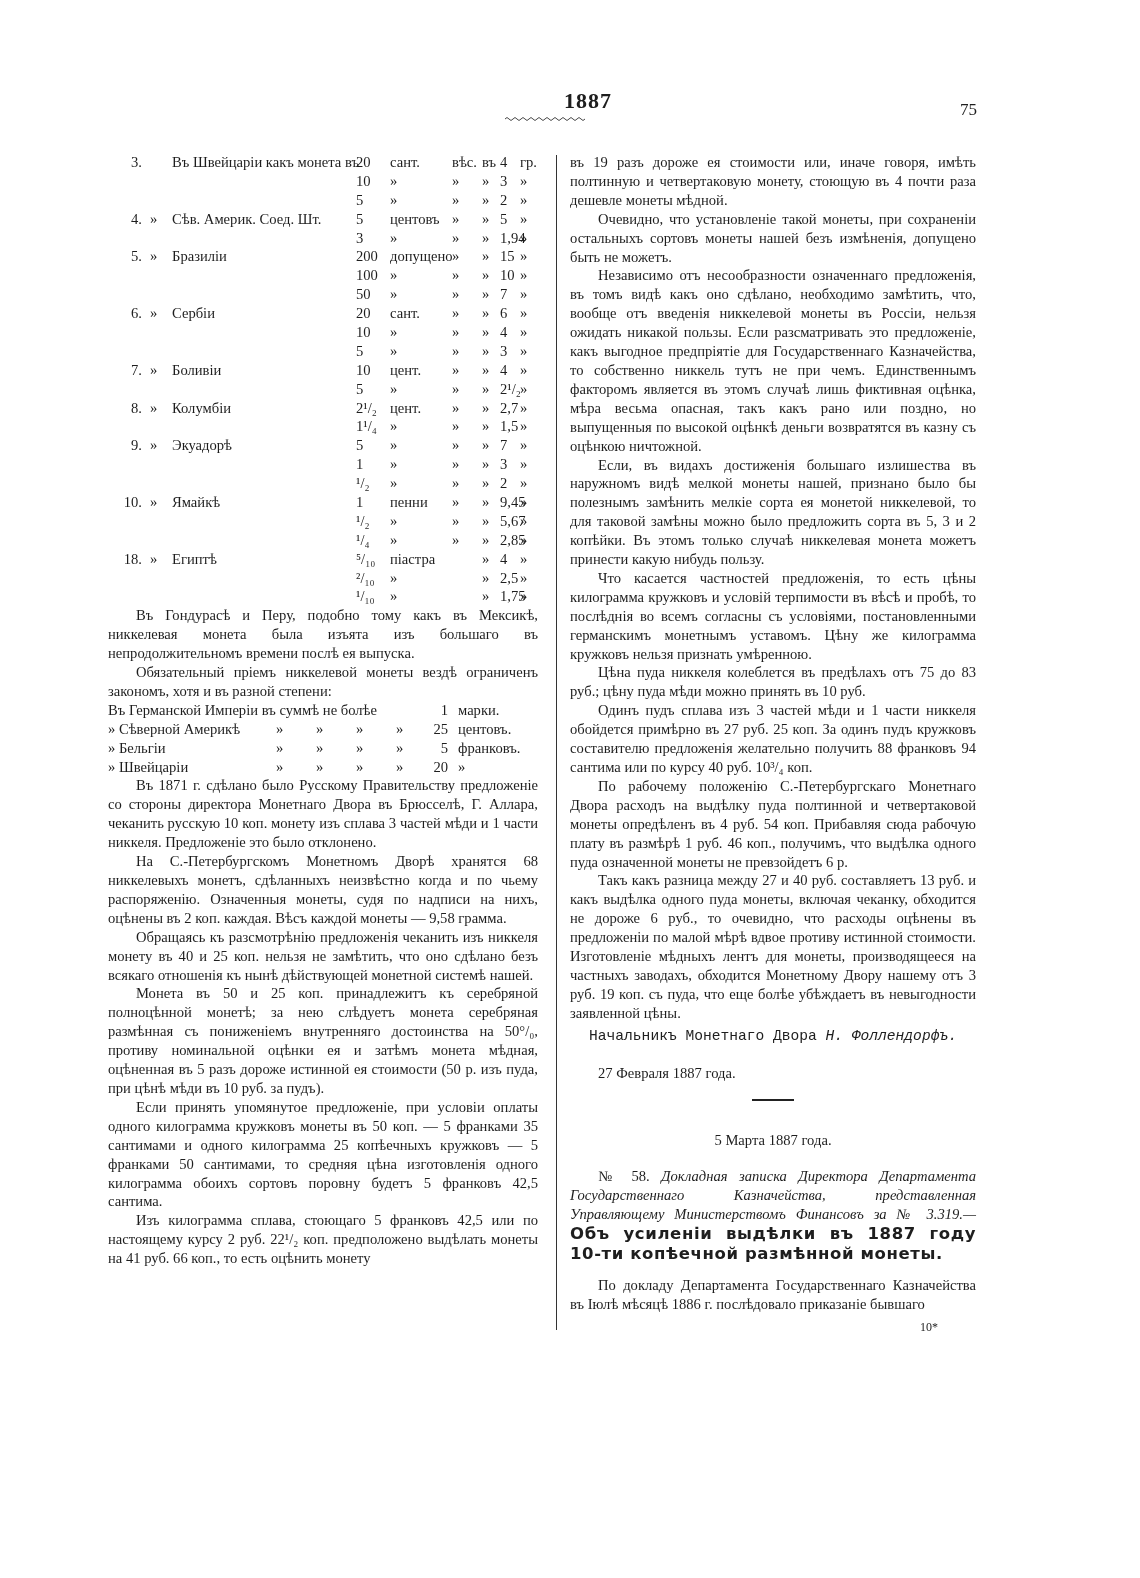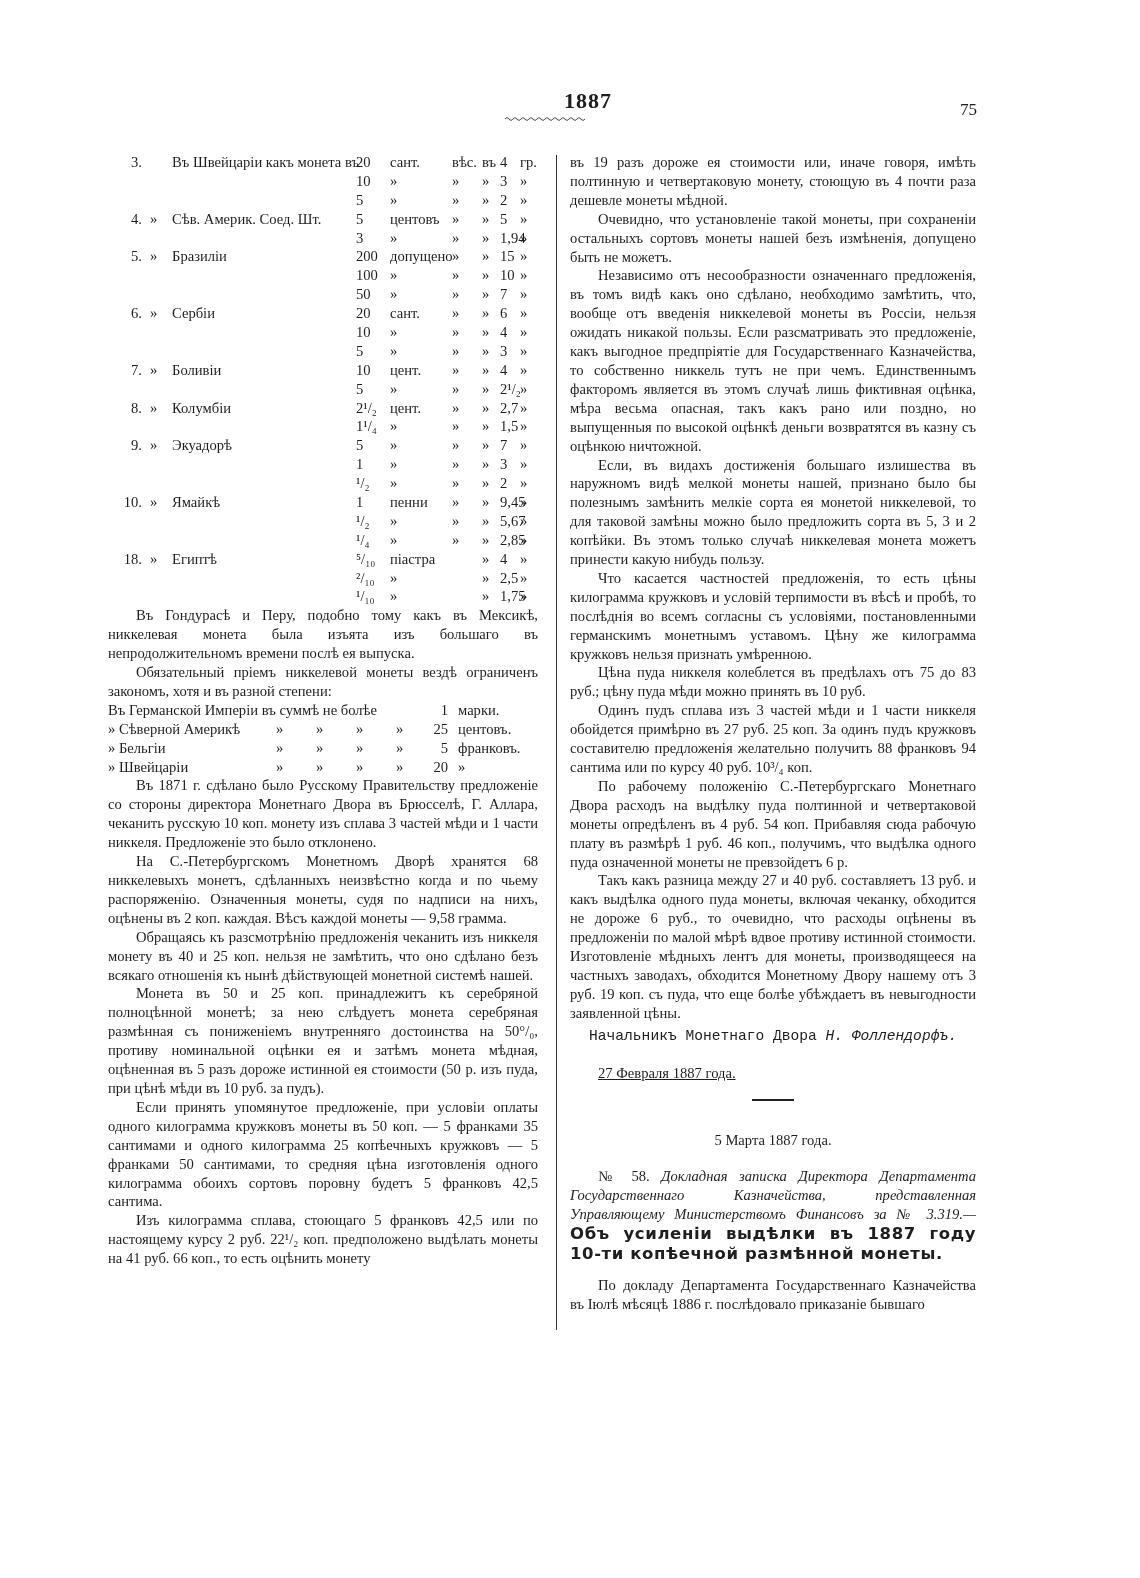--- a/index.html
+++ b/index.html
@@ -372,26 +372,27 @@
   <p class="par">Что касается частностей предложенія, то есть цѣны килограмма кружковъ и условій терпимости въ вѣсѣ и пробѣ, то послѣднія во всемъ согласны съ условіями, постановленными германскимъ монетнымъ уставомъ. Цѣну же килограмма кружковъ нельзя признать умѣренною.</p>
   <p class="par">Цѣна пуда никкеля колеблется въ предѣлахъ отъ 75 до 83 руб.; цѣну пуда мѣди можно принять въ 10 руб.</p>
   <p class="par">Одинъ пудъ сплава изъ 3 частей мѣди и 1 части никкеля обойдется примѣрно въ 27 руб. 25 коп. За одинъ пудъ кружковъ составителю предложенія желательно получить 88 франковъ 94 сантима или по курсу 40 руб. 10³/₄ коп.</p>
   <p class="par">По рабочему положенію С.-Петербургскаго Монетнаго Двора расходъ на выдѣлку пуда полтинной и четвертаковой монеты опредѣленъ въ 4 руб. 54 коп. Прибавляя сюда рабочую плату въ размѣрѣ 1 руб. 46 коп., получимъ, что выдѣлка одного пуда означенной монеты не превзойдетъ 6 р.</p>
   <p class="par">Такъ какъ разница между 27 и 40 руб. составляетъ 13 руб. и какъ выдѣлка одного пуда монеты, включая чеканку, обходится не дороже 6 руб., то очевидно, что расходы оцѣнены въ предложеніи по малой мѣрѣ вдвое противу истинной стоимости. Изготовленіе мѣдныхъ лентъ для монеты, производящееся на частныхъ заводахъ, обходится Монетному Двору нашему отъ 3 руб. 19 коп. съ пуда, что еще болѣе убѣждаетъ въ невыгодности заявленной цѣны.</p>
 
   <div class="center" style="margin-top:4px;font-family:Liberation Mono, monospace;">
     <span>Начальникъ Монетнаго Двора</span>
     <span class="it">Н. Фоллендорфъ.</span>
   </div>
-  <div style="margin-top:18px; padding-left:28px;text-decoration:underline;">27 Февраля 1887 года.</div>
+  <div style="margin-top:18px; padding-left:28px;">27 Февраля 1887 года.</div>
 
   <div class="short-rule"></div>
 
   <div class="center">5 Марта 1887 года.</div>
 
   <p class="par" style="margin-top:18px;">
     <span>№ 58.</span>
     <span class="it">Докладная записка Директора Департамента Государственнаго Казначейства, представленная Управляющему Министерствомъ Финансовъ за № 3.319.—</span>
     <span class="bold-title">Объ усиленіи выдѣлки въ 1887 году 10-ти копѣечной размѣнной монеты.</span>
   </p>
 
   <p class="par" style="margin-top:12px;">По докладу Департамента Государственнаго Казначейства въ Іюлѣ мѣсяцѣ 1886 г. послѣдовало приказаніе бывшаго</p>
+  <div class="footer-sig">10*</div>
 </div>
 
 </body></html>

